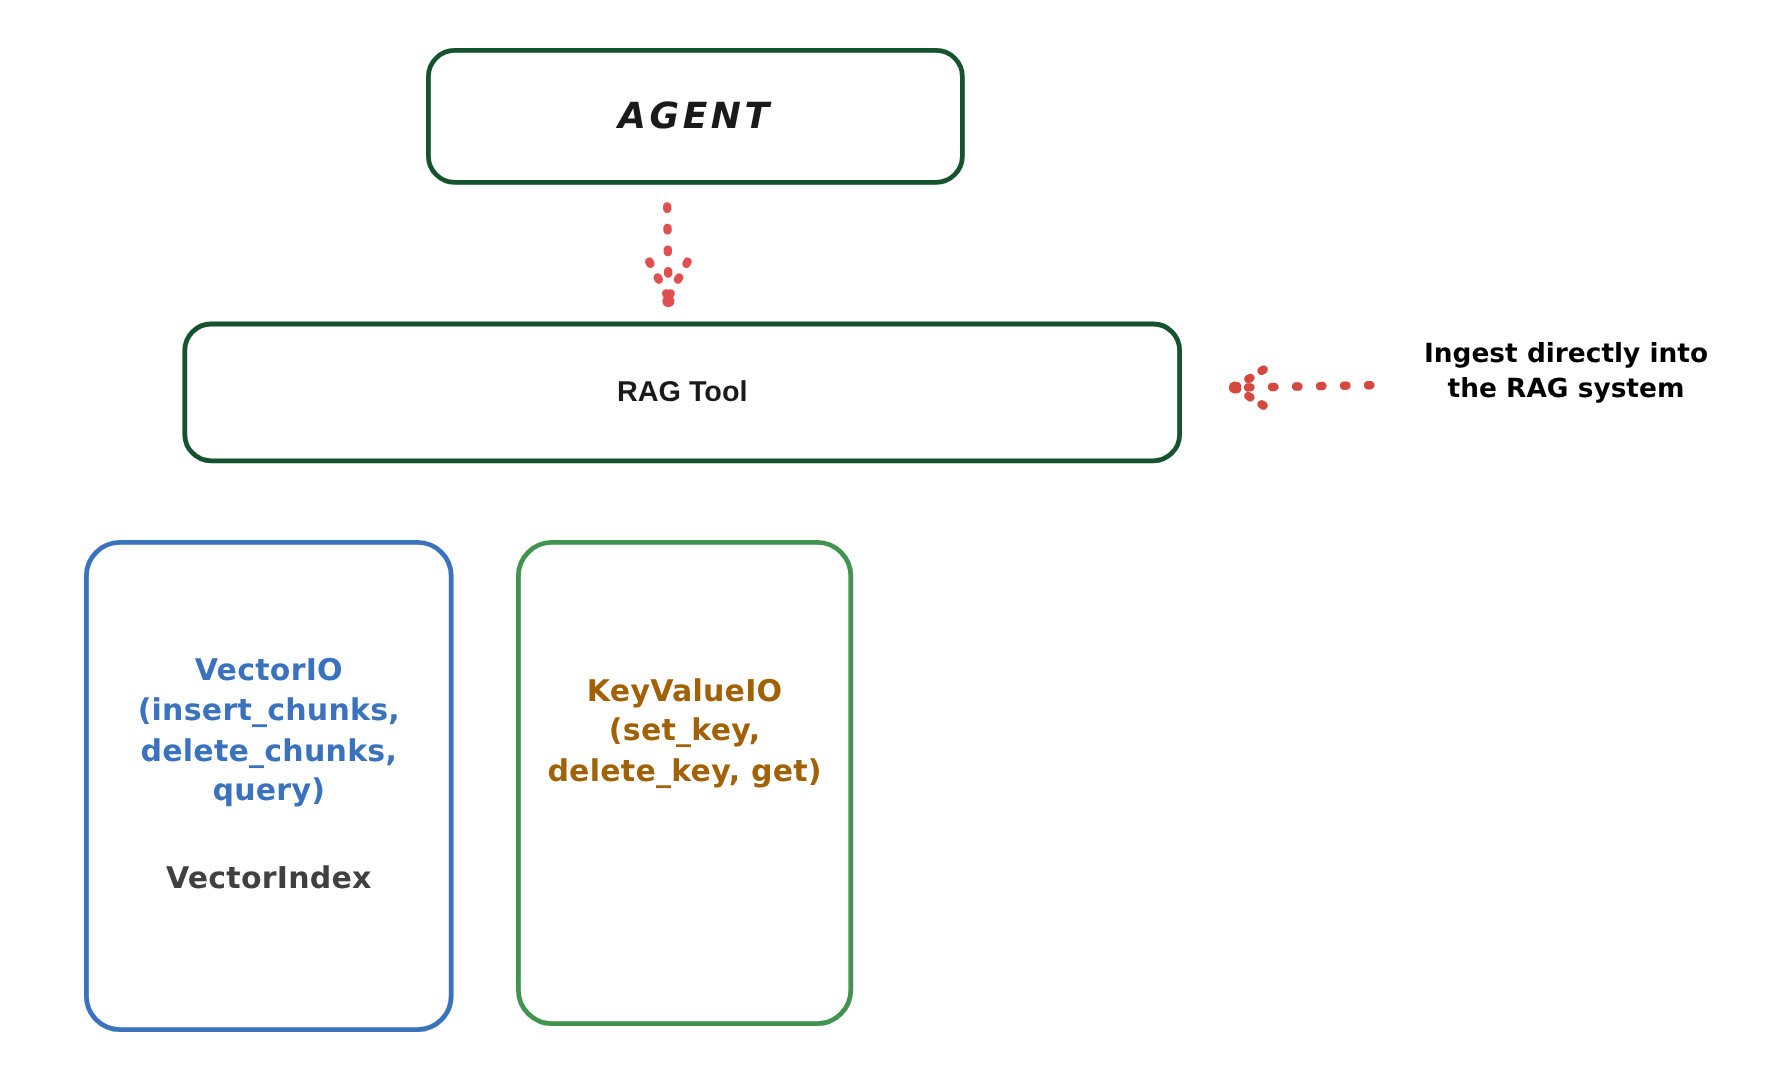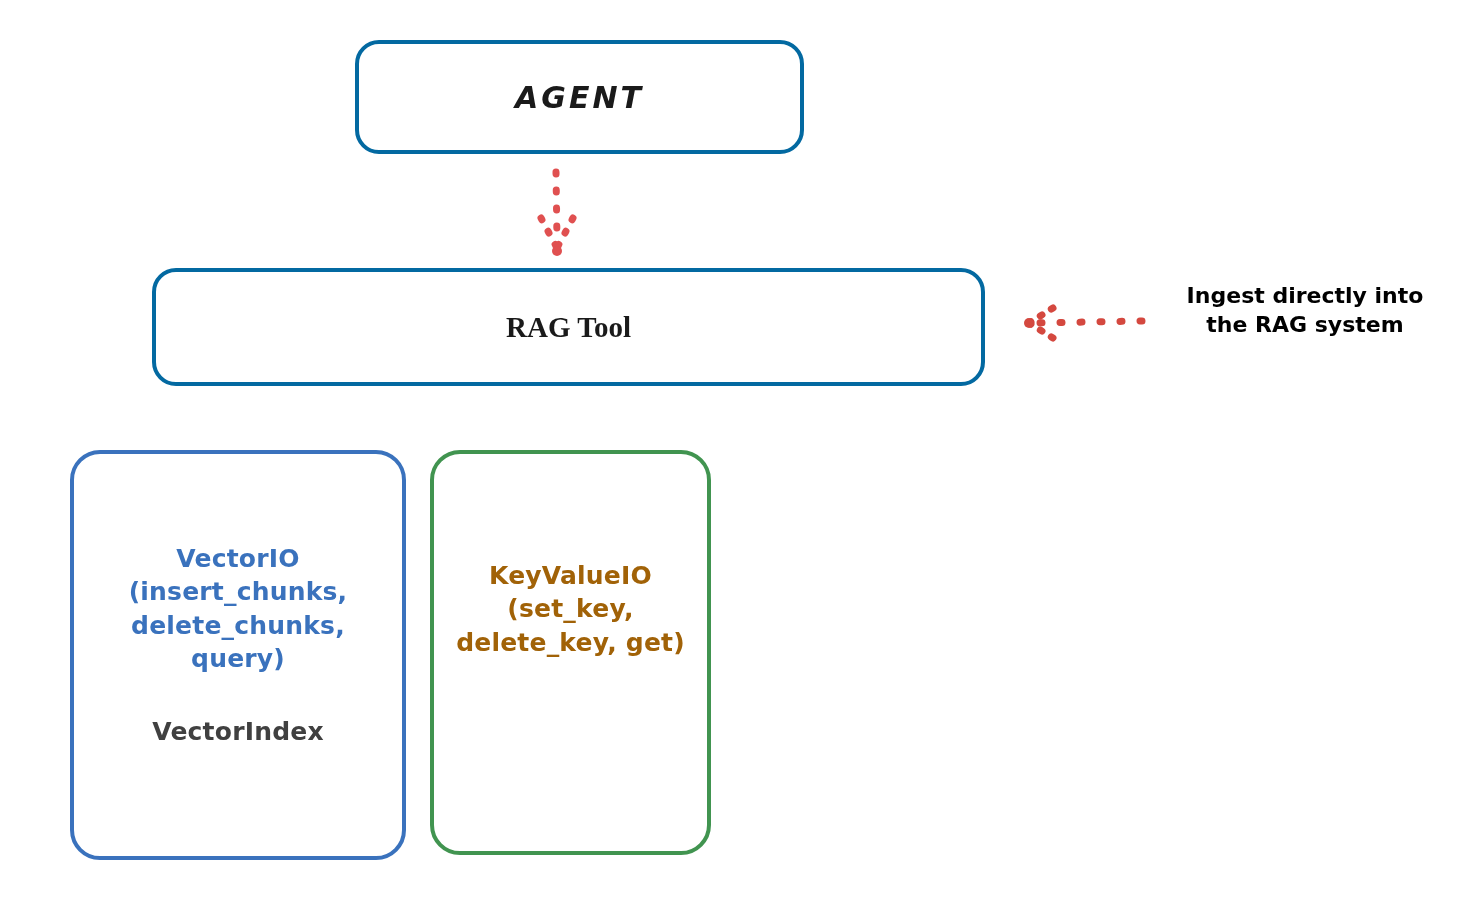--- a/index.html
+++ b/index.html
@@ -21,37 +21,37 @@
     position: absolute;
     box-sizing: border-box;
     background: #ffffff;
     display: flex;
     align-items: center;
     justify-content: center;
     text-align: center;
   }
 
   .node-top {
-    border: 4px solid #0369a1;
+    border: 4px solid #14532d;
     border-radius: 24px;
   }
 
   .node-label-top {
     font-family: "DejaVu Sans", sans-serif;
     font-size: 30px;
     font-weight: 700;
     font-style: italic;
     letter-spacing: 3px;
     color: #1a1a1a;
     white-space: pre;
   }
 
   .node-label-plain {
-    font-family: Liberation Serif, serif;
-    font-size: 29px;
+    font-family: Liberation Sans, sans-serif;
+    font-size: 24px;
     font-weight: 600;
     color: #1a1a1a;
     white-space: pre;
   }
 
   
   .store {
     position: absolute;
     box-sizing: border-box;
     background: #ffffff;
@@ -120,21 +120,21 @@
   <svg class="arrow-svg" style="left:1020px; top:300px;" width="130" height="46" viewBox="0 0 130 46">
     <line x1="122" y1="21" x2="12" y2="23" stroke="#d4483f" stroke-width="7" stroke-linecap="round" stroke-dasharray="2 18"></line>
     <line x1="33" y1="8" x2="9" y2="23" stroke="#d4483f" stroke-width="7" stroke-linecap="round" stroke-dasharray="2 11"></line>
     <line x1="33" y1="38" x2="9" y2="23" stroke="#d4483f" stroke-width="7" stroke-linecap="round" stroke-dasharray="2 11"></line>
     <circle cx="9" cy="23" r="5" fill="#d4483f"></circle>
   </svg>
 
   <div class="annotation" style="left:1140px; top:281px; width:330px;">Ingest directly into
 the RAG system</div>
 
-  <div class="store" style="left:70px; top:450px; width:336px; height:410px; border-color:#3a72bd;">
+  <div class="store" style="left:70px; top:450px; width:308px; height:410px; border-color:#3a72bd;">
     <div class="store-text" style="color:#3a72bd; margin-top:88px;">VectorIO
 (insert_chunks,
 delete_chunks,
 query)</div>
     <div class="store-index" style="color:#404040; margin-top:42px;text-align:center;">VectorIndex</div>
   </div>
 
   <div class="store" style="left:430px; top:450px; width:281px; height:405px; border-color:#419450;">
     <div class="store-text" style="color:#a16207; margin-top:105px;">KeyValueIO
 (set_key,

